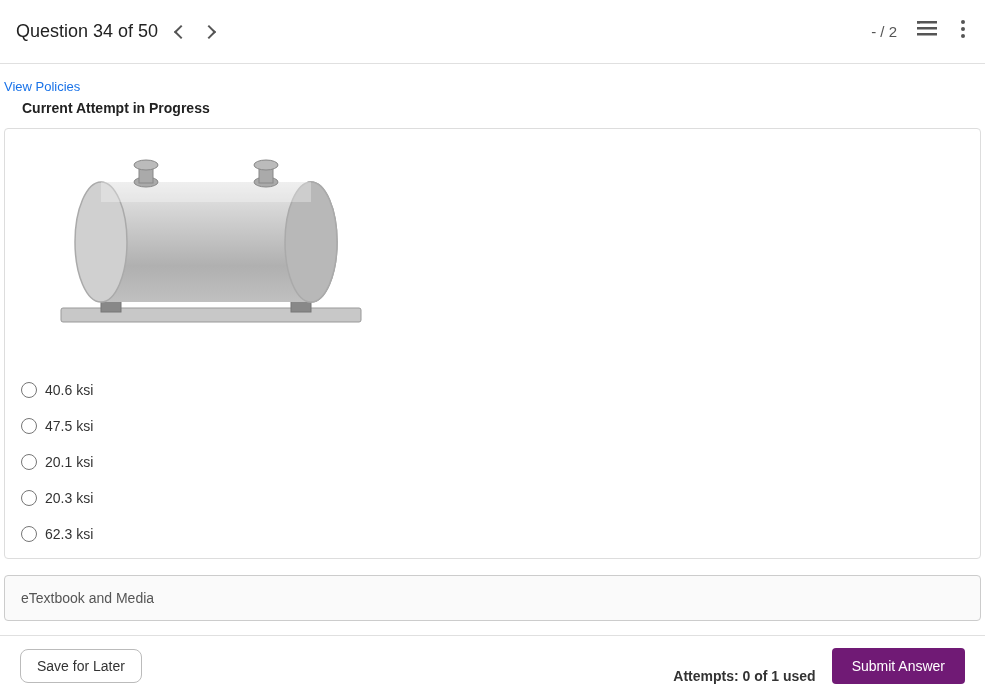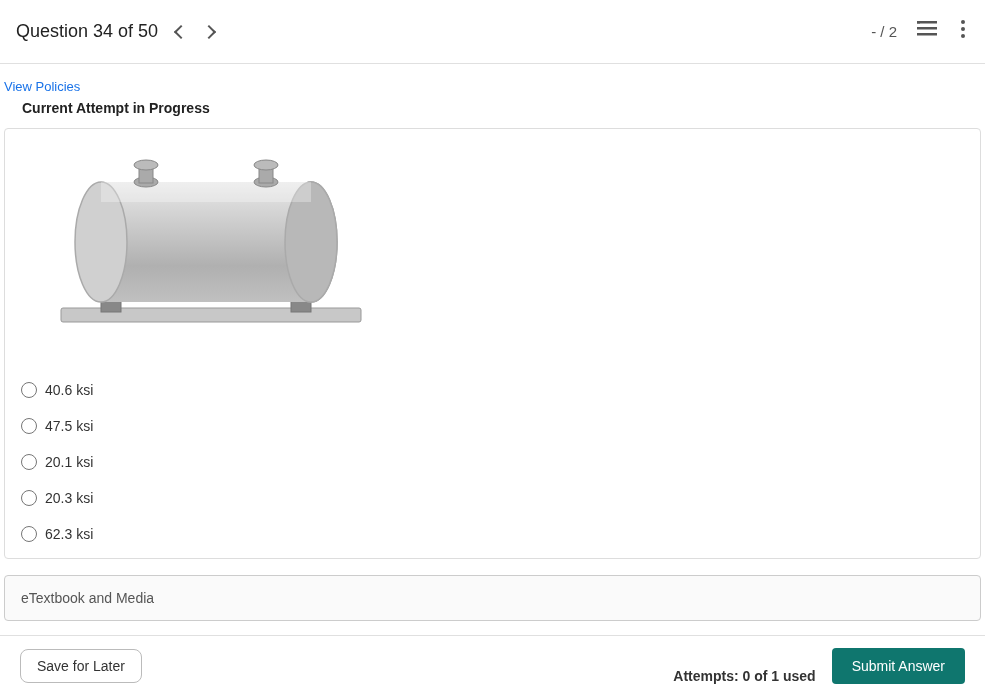--- a/index.html
+++ b/index.html
@@ -172,21 +172,21 @@
       gap: 16px;
     }
 
     .attempts-text {
       font-size: 14px;
       font-weight: bold;
       color: #333;
     }
 
     .submit-btn {
-      background: #0f766e;
+      background: #701a75;
       color: #fff;
       border: none;
       padding: 10px 20px;
       border-radius: 4px;
       font-size: 14px;
       cursor: pointer;
       font-weight: 500;
     }
 
     

